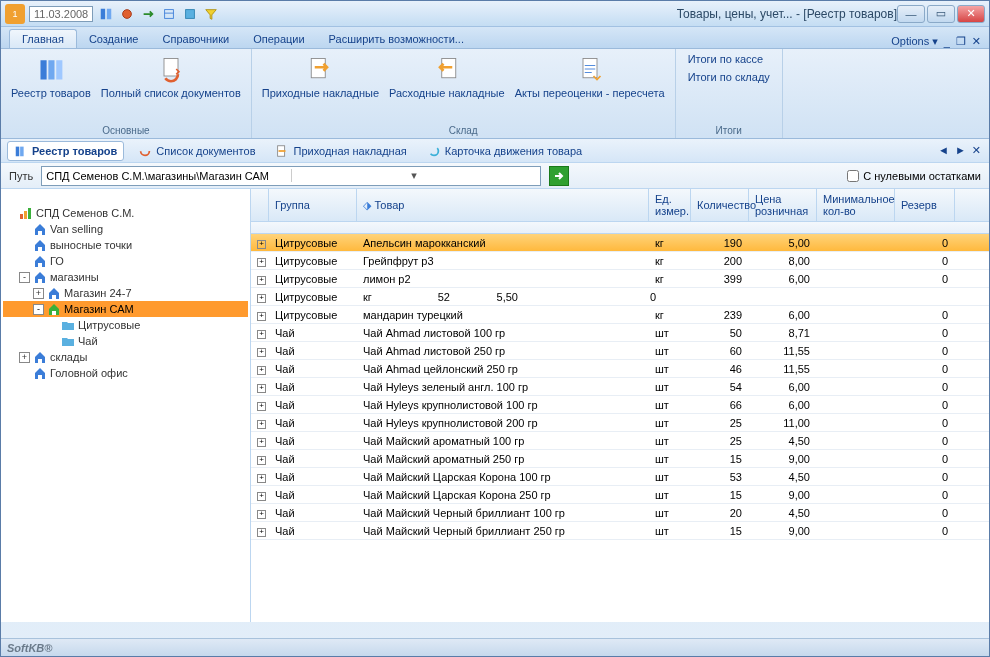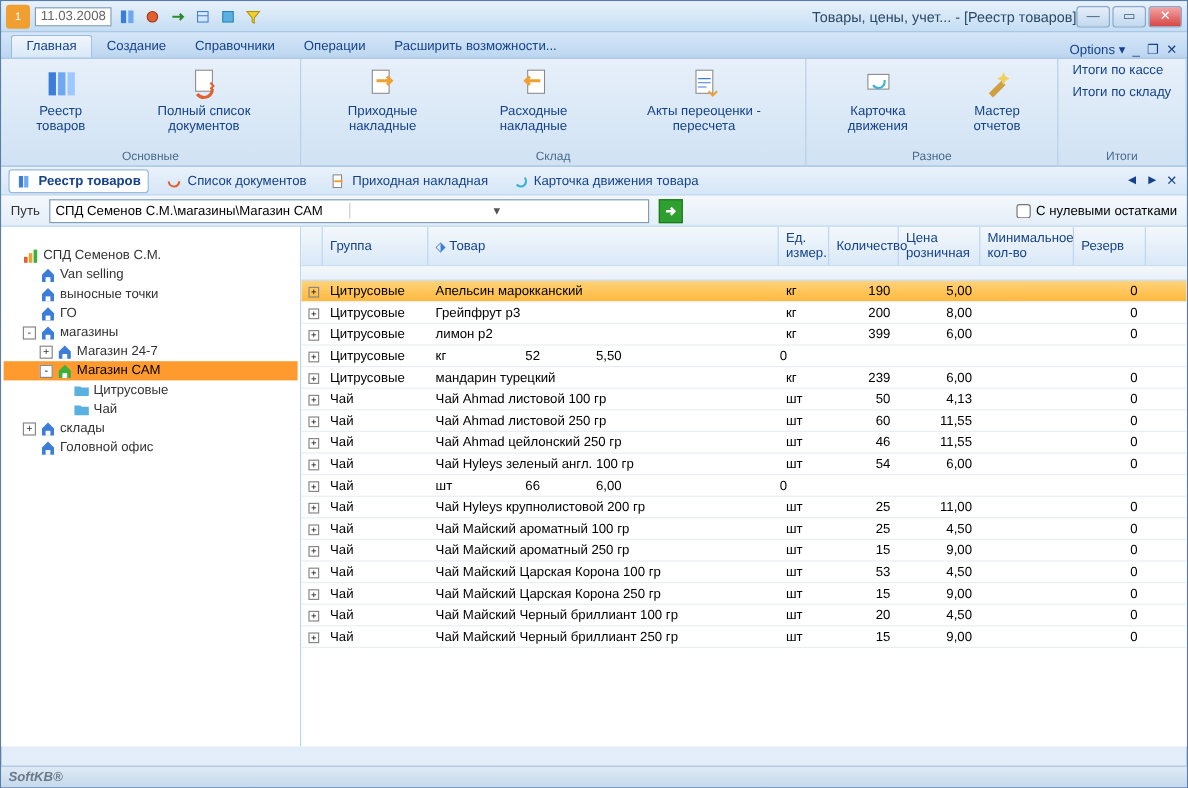--- a/index.html
+++ b/index.html
@@ -197,43 +197,20 @@
                 <rect x="8" y="4" width="16" height="22" fill="#fff" stroke="#888"></rect>
                 <path d="M10 12h12M10 16h12M10 20h8" stroke="#3b7dd8"></path>
                 <path d="M20 24l4 4 4-4" stroke="#f0a030" stroke-width="2" fill="none"></path>
               </svg>
             </div>
           <span>Акты переоценки - пересчета</span>
         </div>
       </div>
       <div class="ribbon-group-label">Склад</div>
     </div>
-    <div class="ribbon-group">
-      <div class="ribbon-group-items">
-        <div class="ribbon-btn">
-          <div class="icon">
-              <svg viewBox="0 0 32 32">
-                <rect x="6" y="8" width="20" height="14" fill="#fff" stroke="#888"></rect>
-                <circle cx="16" cy="15" r="6" fill="none" stroke="#3bb0d8" stroke-width="2" stroke-dasharray="15 20"></circle>
-              </svg>
-            </div>
-          <span>Карточка движения</span>
-        </div>
-        <div class="ribbon-btn">
-          <div class="icon">
-              <svg viewBox="0 0 32 32">
-                <path d="M8 26l12-12 4 4-12 12z" fill="#d0a040"></path>
-                <path d="M22 6l2 4 4 2-4 2-2 4-2-4-4-2 4-2z" fill="#f0d060"></path>
-              </svg>
-            </div>
-          <span>Мастер отчетов</span>
-        </div>
-      </div>
-      <div class="ribbon-group-label">Разное</div>
-    </div>
     <div class="ribbon-group summary">
       <div class="ribbon-group-items">
         <div class="ribbon-link">Итоги по кассе</div>
         <div class="ribbon-link">Итоги по складу</div>
       </div>
       <div class="ribbon-group-label">Итоги</div>
     </div>
   </div>
 
   <div class="subtabs">
@@ -479,21 +456,21 @@
             <div class="gc col-price num">6,00</div>
             <div class="gc col-min num"></div>
             <div class="gc col-res num">0</div>
           </div>
           <div class="grid-row">
             <div class="gc col-expand expand-cell"><span class="expand-btn">+</span></div>
             <div class="gc col-group">Чай</div>
             <div class="gc col-item">Чай Ahmad листовой 100 гр</div>
             <div class="gc col-unit">шт</div>
             <div class="gc col-qty num">50</div>
-            <div class="gc col-price num">4,13</div>
+            <div class="gc col-price num">8,71</div>
             <div class="gc col-min num"></div>
             <div class="gc col-res num">0</div>
           </div>
           <div class="grid-row">
             <div class="gc col-expand expand-cell"><span class="expand-btn">+</span></div>
             <div class="gc col-group">Чай</div>
             <div class="gc col-item">Чай Ahmad листовой 250 гр</div>
             <div class="gc col-unit">шт</div>
             <div class="gc col-qty num">60</div>
             <div class="gc col-price num">11,55</div>
@@ -516,20 +493,21 @@
             <div class="gc col-item">Чай Hyleys зеленый англ. 100 гр</div>
             <div class="gc col-unit">шт</div>
             <div class="gc col-qty num">54</div>
             <div class="gc col-price num">6,00</div>
             <div class="gc col-min num"></div>
             <div class="gc col-res num">0</div>
           </div>
           <div class="grid-row">
             <div class="gc col-expand expand-cell"><span class="expand-btn">+</span></div>
             <div class="gc col-group">Чай</div>
+            <div class="gc col-item">Чай Hyleys крупнолистовой 100 гр</div>
             <div class="gc col-unit">шт</div>
             <div class="gc col-qty num">66</div>
             <div class="gc col-price num">6,00</div>
             <div class="gc col-min num"></div>
             <div class="gc col-res num">0</div>
           </div>
           <div class="grid-row">
             <div class="gc col-expand expand-cell"><span class="expand-btn">+</span></div>
             <div class="gc col-group">Чай</div>
             <div class="gc col-item">Чай Hyleys крупнолистовой 200 гр</div>

